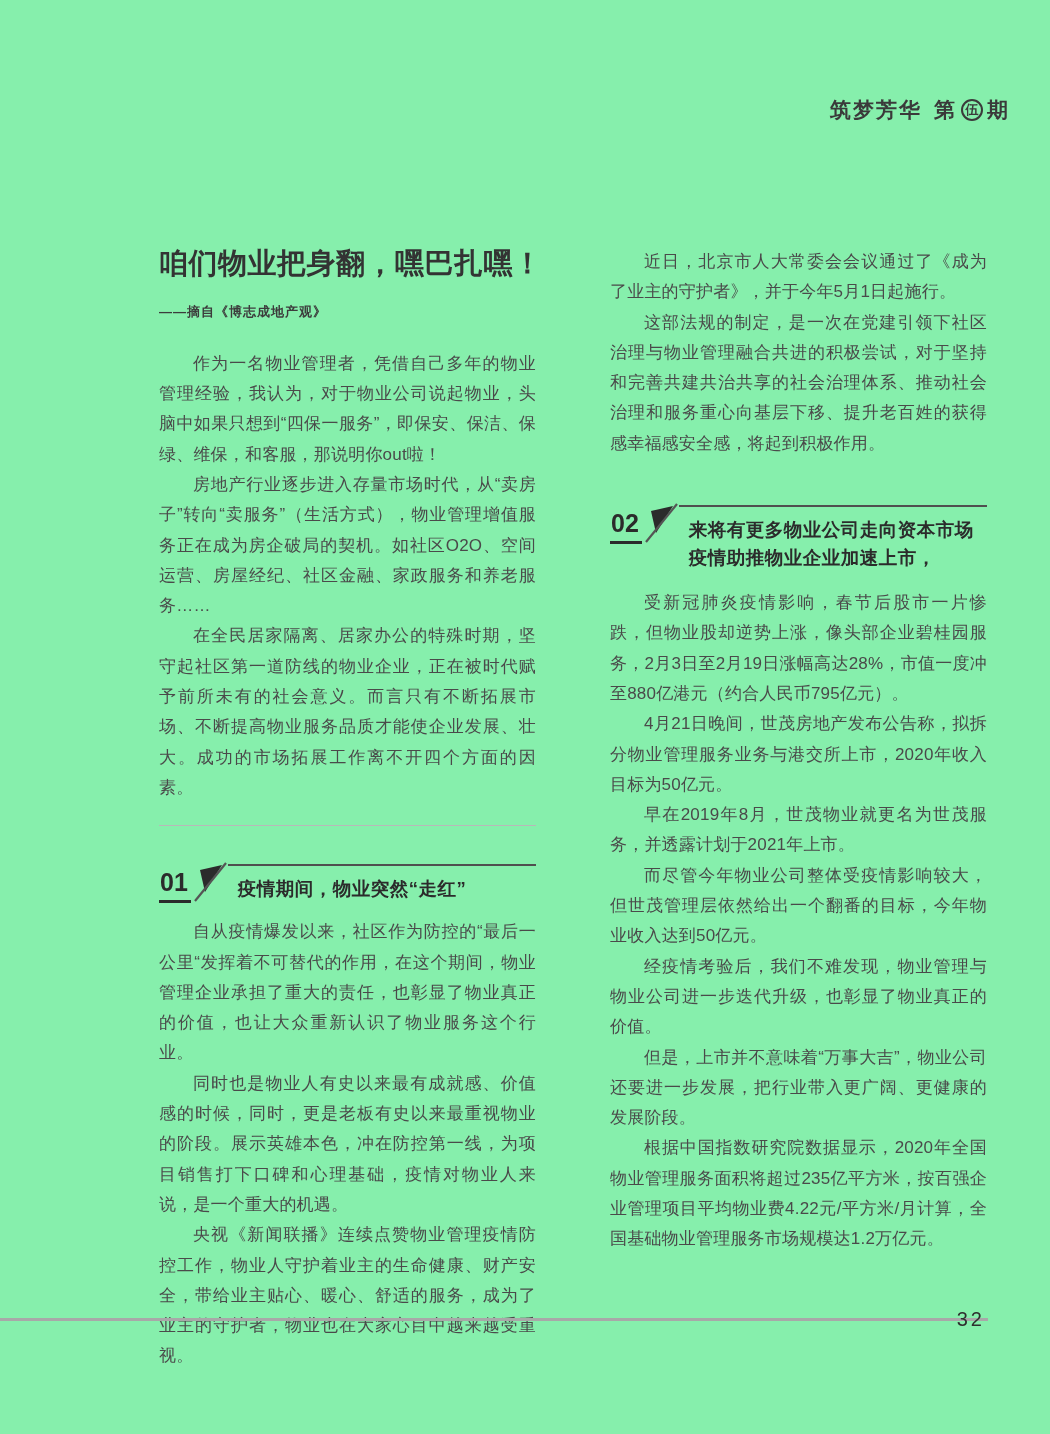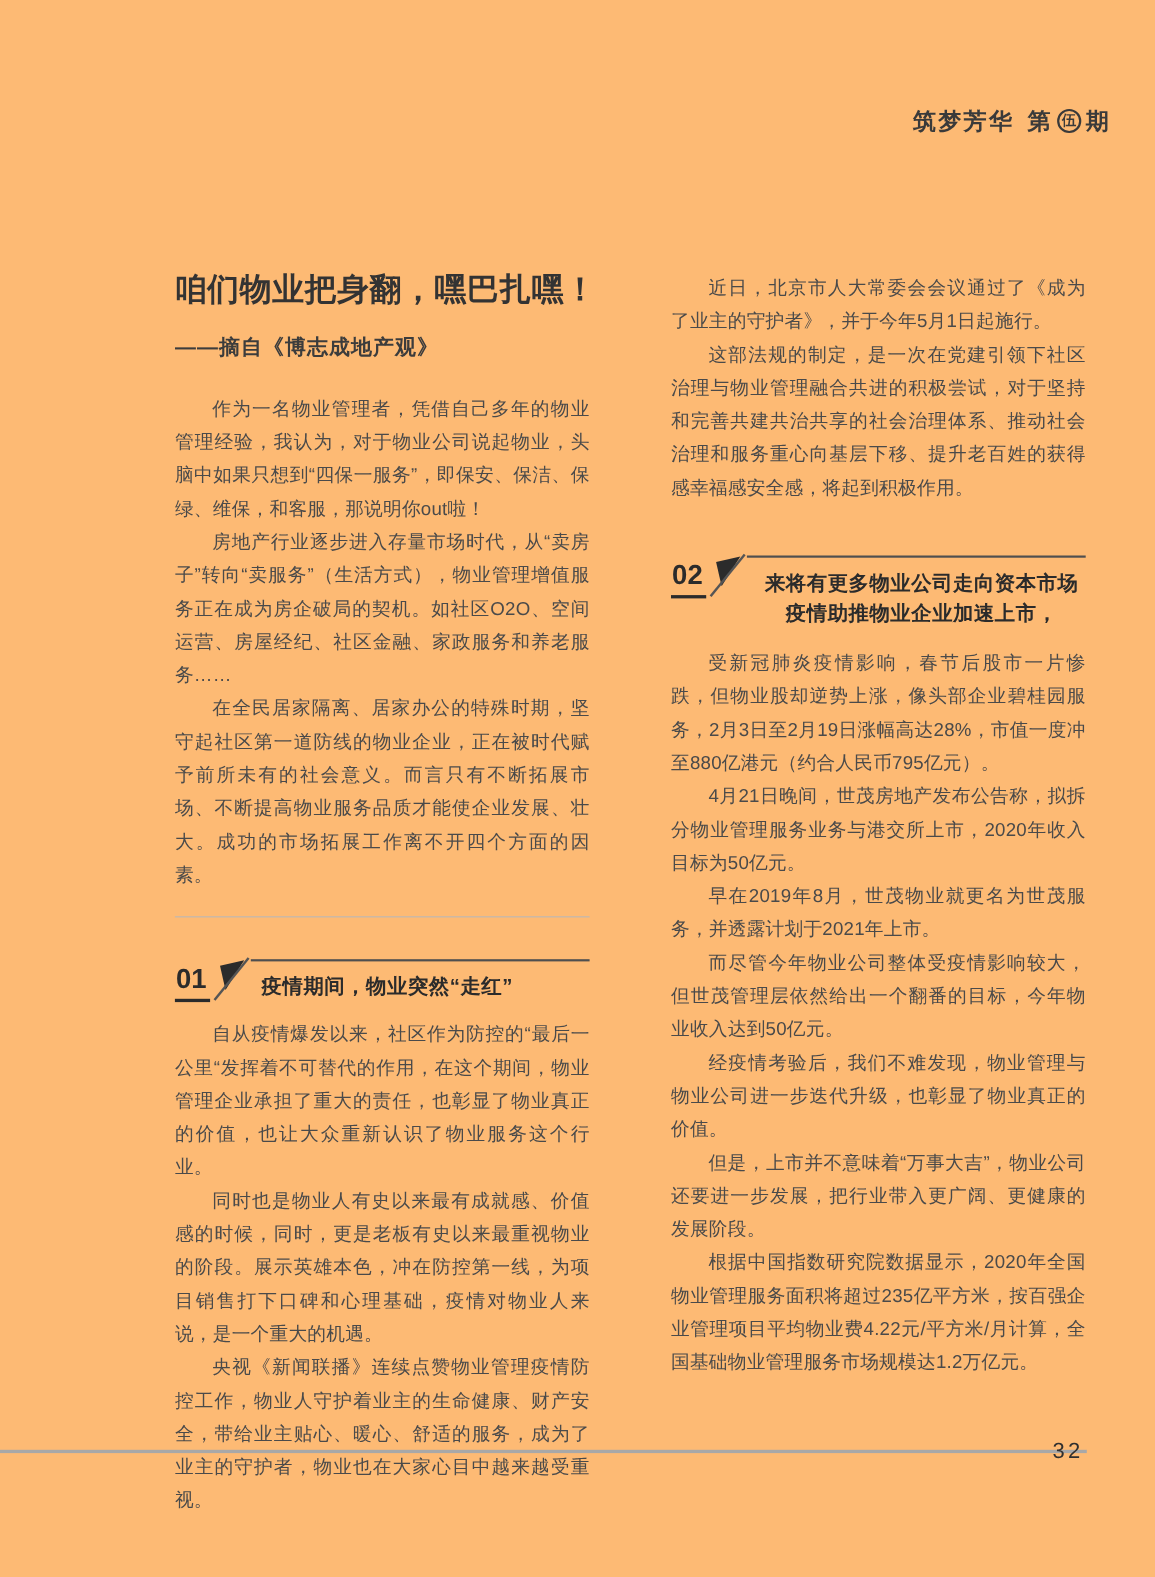--- a/index.html
+++ b/index.html
@@ -1,19 +1,19 @@
 <!DOCTYPE html>
 <html><head>
 <meta charset="utf-8">
 <style>
   html,body { margin:0; padding:0; background:#e8e8e8; }
   .page {
     position:relative;
     width:1050px; height:1434px;
-    background:#fdba74;
+    background:#86efac;
     margin:0 auto;
     font-family:"Liberation Sans", sans-serif;
     overflow:hidden;
   }
 
   
   .header {
     position:absolute; top:96px; right:40px;
     display:flex; align-items:center; gap:12px;
     font-size:21px; font-weight:700; color:#3a3a3a;
@@ -33,21 +33,21 @@
   .col-left  { left:159px; top:246px; }
   .col-right { left:610px; top:247px; }
 
   .title {
     margin:0 0 22px 0;
     font-family:"DejaVu Serif","Liberation Serif",serif;
     font-size:29px; font-weight:700; color:#333333;
     letter-spacing:0.5px; line-height:1.2; white-space:nowrap;
   }
   .subtitle {
-    font-size:19px; font-weight:700; color:#3c3c3c;
+    font-size:13px; font-weight:700; color:#3c3c3c;
     margin-bottom:28px; letter-spacing:1px;
   }
 
   .body p {
     margin:0;
     font-size:17px; line-height:30.3px;
     color:#4a4a4a;
     text-align:justify;
     text-indent:2em;
     letter-spacing:0.2px;
@@ -70,21 +70,21 @@
   .sec-slash { flex:none; width:36px; height:40px; margin-left:1px; }
   .sec-slash svg { display:block; }
   .sec-heading {
     flex:1;
     border-top:2px solid #4f4f4f;
     margin-top:2px;
     padding:9px 0 0 10px;
     font-size:18.5px; font-weight:700; color:#2b2b2b;
     line-height:28px; letter-spacing:0.5px;
   }
-  .sh-right { margin-top:44px; margin-bottom:16px;text-align:center; }
+  .sh-right { margin-top:44px; margin-bottom:16px; }
 
   
   .footer-line {
     position:absolute; left:0; top:1318px;
     width:988px; height:2.5px; background:#a8a8a8;
   }
   .page-number {
     position:absolute; left:905px; top:1308px; width:80px;
     text-align:right;
     font-size:20px; font-weight:500; color:#2f2f2f;

